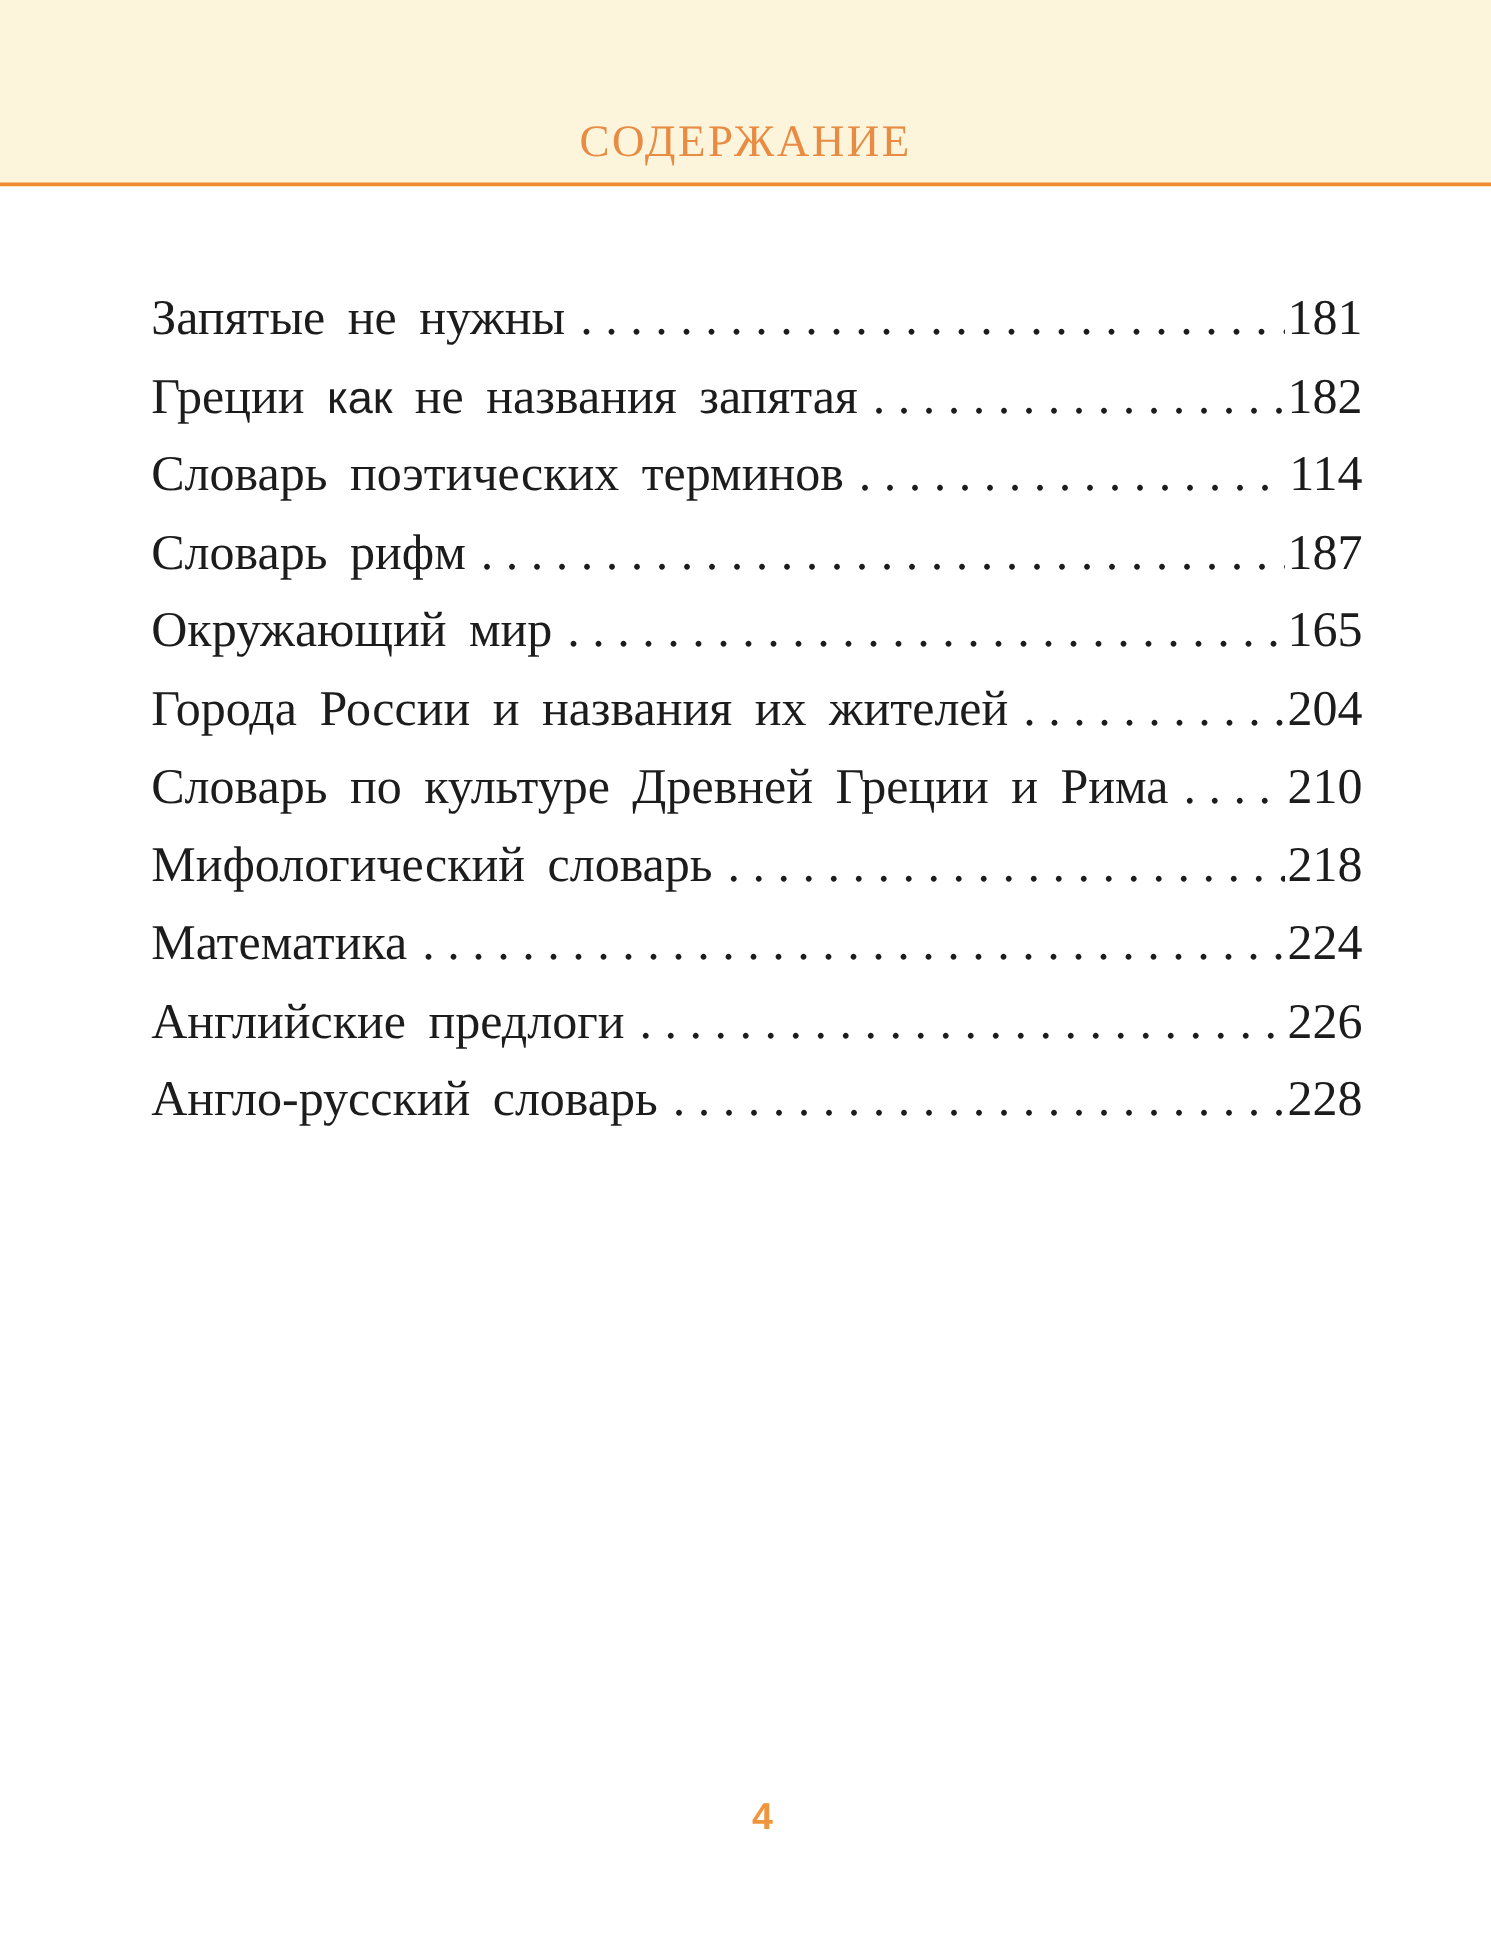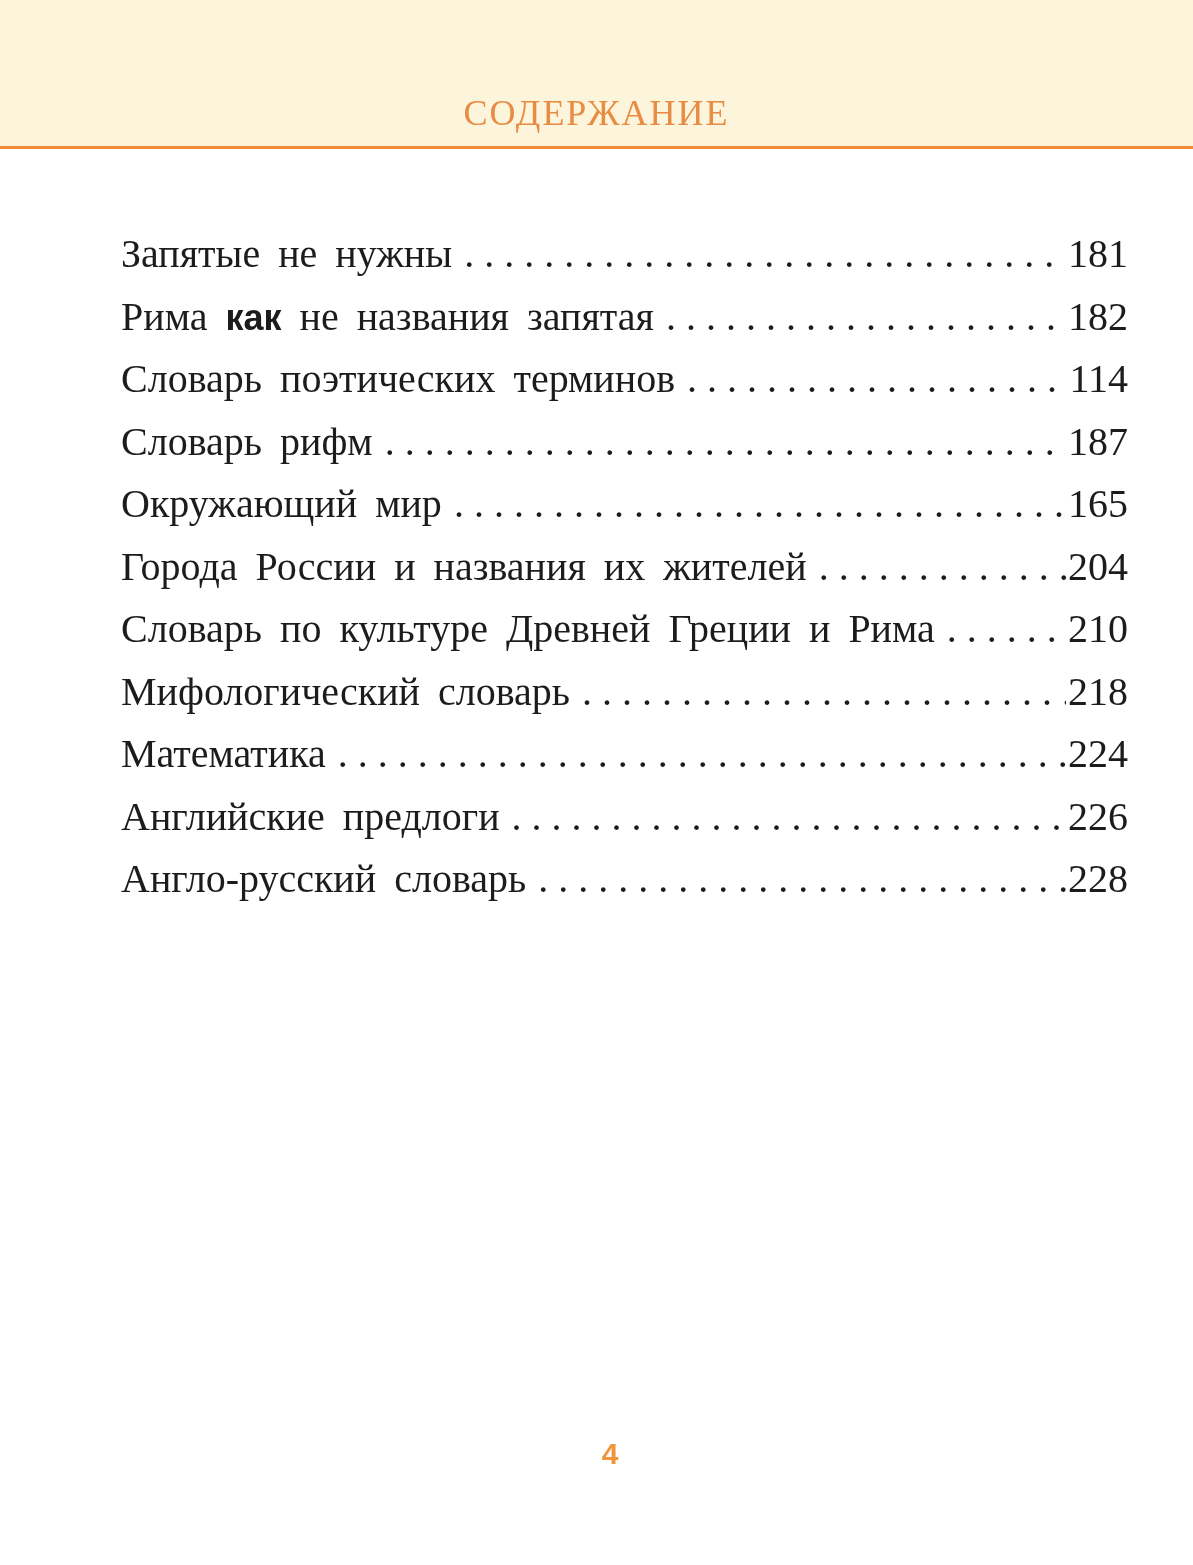--- a/index.html
+++ b/index.html
@@ -28,36 +28,36 @@
   }
   .header-title{
     font-size:36px;
     letter-spacing:2px;
     color:var(--title-orange);
     padding-bottom:12px;
     font-weight:normal;
     margin-top:24px;
   }
   .toc{
-    margin:81px 65px 0 121px;
+    margin:81px 103px 0 121px;
   }
   .toc-row{
     display:flex;
     align-items:baseline;
     height:62.5px;
   }
   .toc-label{
     font-size:40px;
     word-spacing:8px;
     white-space:nowrap;
     flex:0 0 auto;
   }
   .bold-sans{
     font-family:"Liberation Sans", sans-serif;
-    font-weight:bold;
+    font-weight:normal;
     font-size:36px;
   }
   .dot-leader{
     flex:1 1 auto;
     overflow:hidden;
     white-space:nowrap;
     font-size:40px;
     letter-spacing:10px;
     margin:0 2px 0 12px;
     min-width:0;
@@ -90,21 +90,21 @@
 
 <div class="toc">
 
   <div class="toc-row">
     <span class="toc-label">Запятые не нужны</span>
     <span class="dot-leader"></span>
     <span class="toc-page">181</span>
   </div>
 
   <div class="toc-row">
-    <span class="toc-label"><span>Рима</span> <span class="bold-sans">как</span> <span>не названия запятая</span></span>
+    <span class="toc-label"><span>Греции</span> <span class="bold-sans">как</span> <span>не названия запятая</span></span>
     <span class="dot-leader"></span>
     <span class="toc-page">182</span>
   </div>
 
   <div class="toc-row">
     <span class="toc-label">Словарь поэтических терминов</span>
     <span class="dot-leader"></span>
     <span class="toc-page">114</span>
   </div>
 

